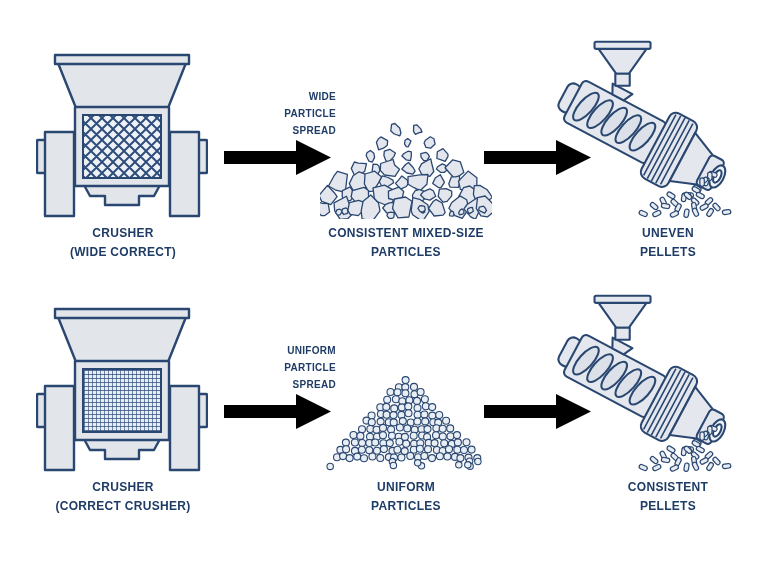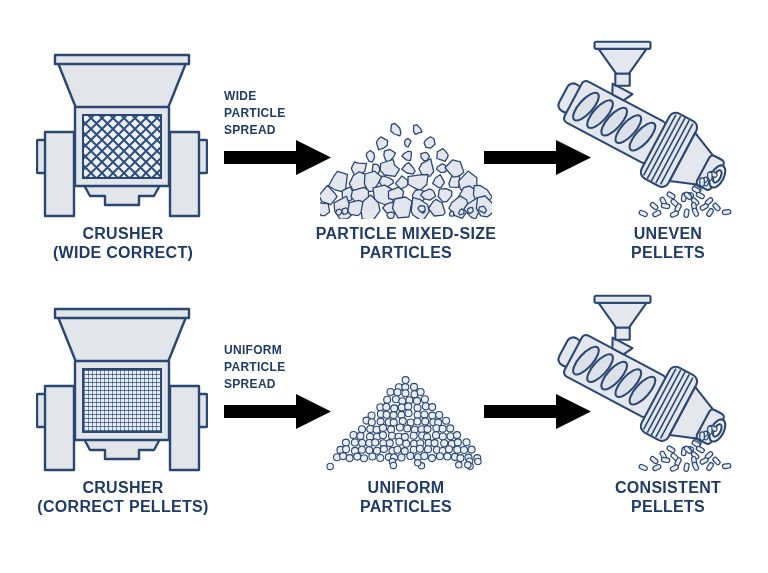--- a/index.html
+++ b/index.html
@@ -1,24 +1,24 @@
 <!DOCTYPE html>
 <html style="--c-navy: #1f3c66; --c-arrow: #1f4370; --c-outline: #2a4771; --c-machine_fill: #e2e6eb; --c-screen_bg: #eef2f7; --c-background: #ffffff;"><head>
 <meta charset="utf-8">
 <style>
   html,body{margin:0;padding:0;background:#fff;}
   .canvas{position:relative;width:768px;height:573px;background:#ffffff;overflow:hidden;
           font-family:"Liberation Sans",sans-serif;}
   .row{position:absolute;left:0;width:768px;height:300px;}
   .row.r0{top:0;} .row.r1{top:254px;}
   .abs{position:absolute;}
-  .label{color:var(--c-navy,#1f3c66);font-weight:700;font-size:16px;line-height:19px;
+  .label{color:var(--c-navy,#1f3c66);font-weight:700;font-size:12px;line-height:19px;
          text-align:center;letter-spacing:.3px;}
-  .caption{color:var(--c-navy,#1f3c66);font-weight:700;font-size:12px;line-height:17px;
-           text-align:left;letter-spacing:.3px;}
+  .caption{color:var(--c-navy,#1f3c66);font-weight:700;font-size:10px;line-height:17px;
+           text-align:right;letter-spacing:.3px;}
   .machine{fill:#e2e6eb;stroke:var(--c-outline,#2a4771);stroke-width:2.4;stroke-linejoin:round;}
   .machine2{fill:#e4e8ee;stroke:var(--c-outline,#2a4771);stroke-width:2.6;stroke-linejoin:round;}
   .screw{fill:#dce1e9;}
   .particle{fill:#e3e7ed;stroke:var(--c-outline,#2a4771);stroke-width:1.3;stroke-linejoin:round;}
   .grain{fill:#e9edf4;stroke:var(--c-outline,#2a4771);stroke-width:1.1;}
   .pellet{fill:#e8ecf2;stroke:var(--c-outline,#2a4771);stroke-width:1.2;}
   .defsvg{position:absolute;width:0;height:0;}
 </style>
 </head>
 <body>
@@ -155,21 +155,21 @@
           <polygon points="28.0,96.6 26.6,97.6 23.8,98.5 21.5,95.5 22.7,92.8 26.1,91.9 27.4,92.9" class="particle"></polygon>
           <polygon points="166.5,94.4 164.6,97.2 160.9,95.4 158.7,94.0 159.3,91.1 163.5,90.1 165.0,91.7" class="particle"></polygon>
           <polygon points="105.3,93.6 103.2,96.0 100.2,95.6 97.9,92.3 99.5,90.0 101.9,89.7 104.6,90.3" class="particle"></polygon>
           <polygon points="153.3,95.2 150.8,97.0 148.4,97.5 147.5,94.1 147.9,92.7 150.4,91.7 152.4,91.4" class="particle"></polygon>
           <polygon points="21.5,96.7 19.9,98.8 17.7,99.1 15.6,96.9 16.9,93.8 19.6,93.2 21.9,94.5" class="particle"></polygon>
           <polygon points="143.9,97.5 142.4,98.2 139.5,98.8 138.6,97.0 139.9,94.2 142.0,92.9 143.9,94.4" class="particle"></polygon>
           <polygon points="134.0,99.4 132.8,100.1 130.0,99.9 129.4,98.7 130.2,96.1 131.9,95.0 133.4,96.1" class="particle"></polygon>
         </g>
     </svg>
     <div class="abs label" style="left:283px;top:224px;width:246px">
-      <div>PARTICLE MIXED-SIZE</div>
+      <div>CONSISTENT MIXED-SIZE</div>
       <div>PARTICLES</div>
     </div>
 
     <svg class="abs arrow" style="left:484px;top:139px" width="108" height="37" viewBox="0 0 108 37">
         <use href="#arrowShape"></use>
       </svg>
 
     <svg class="abs" style="left:552px;top:40px" width="196" height="182" viewBox="0 0 196 182">
       <use href="#extruder"></use>
       <g class="js-pellets">
@@ -211,21 +211,21 @@
     </div>
   </div>
 
   <div class="row r1">
     <svg class="abs" style="left:36px;top:52px" width="172" height="166" viewBox="0 0 172 166">
       <use href="#crusher"></use>
       <rect x="47" y="63" width="78" height="63" fill="url(#meshFine)" stroke="#2a4771" stroke-width="2"></rect>
     </svg>
     <div class="abs label" style="left:0;top:224px;width:246px">
       <div>CRUSHER</div>
-      <div>(CORRECT PELLETS)</div>
+      <div>(CORRECT CRUSHER)</div>
     </div>
 
     <div class="abs caption" style="left:224px;top:88px;width:112px">
       <div>UNIFORM</div>
       <div>PARTICLE</div>
       <div>SPREAD</div>
     </div>
     <svg class="abs arrow" style="left:224px;top:139px" width="108" height="37" viewBox="0 0 108 37">
         <use href="#arrowShape"></use>
       </svg>

